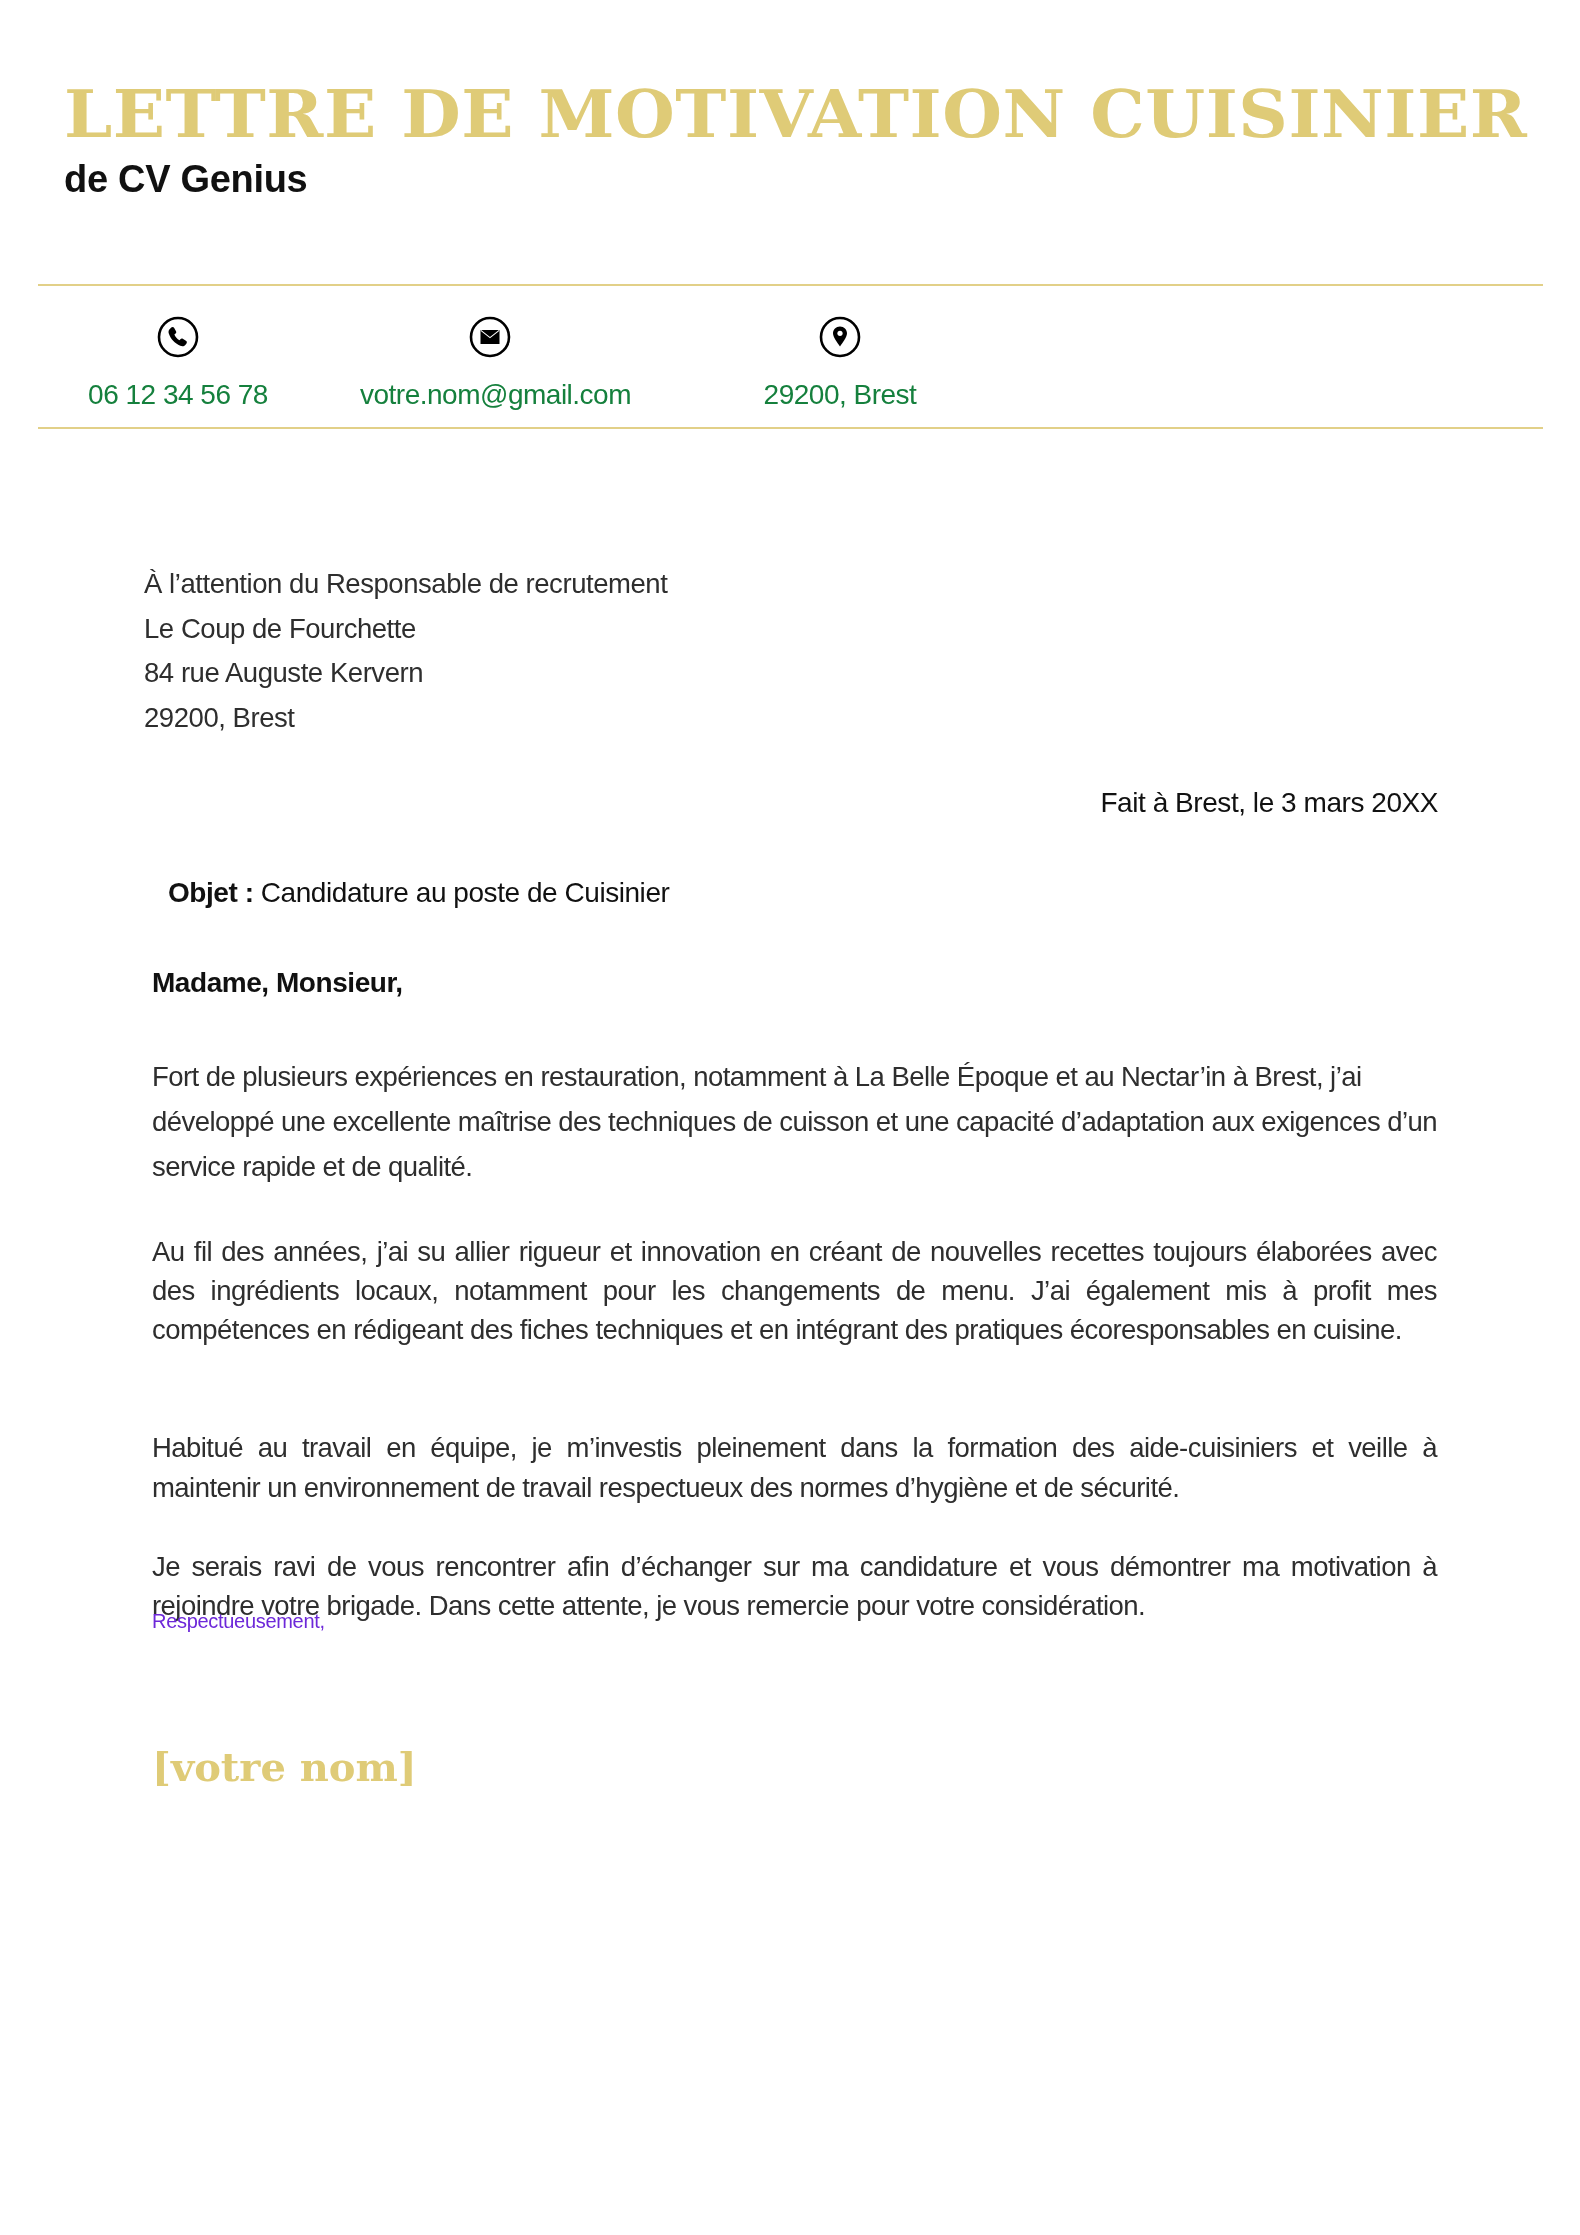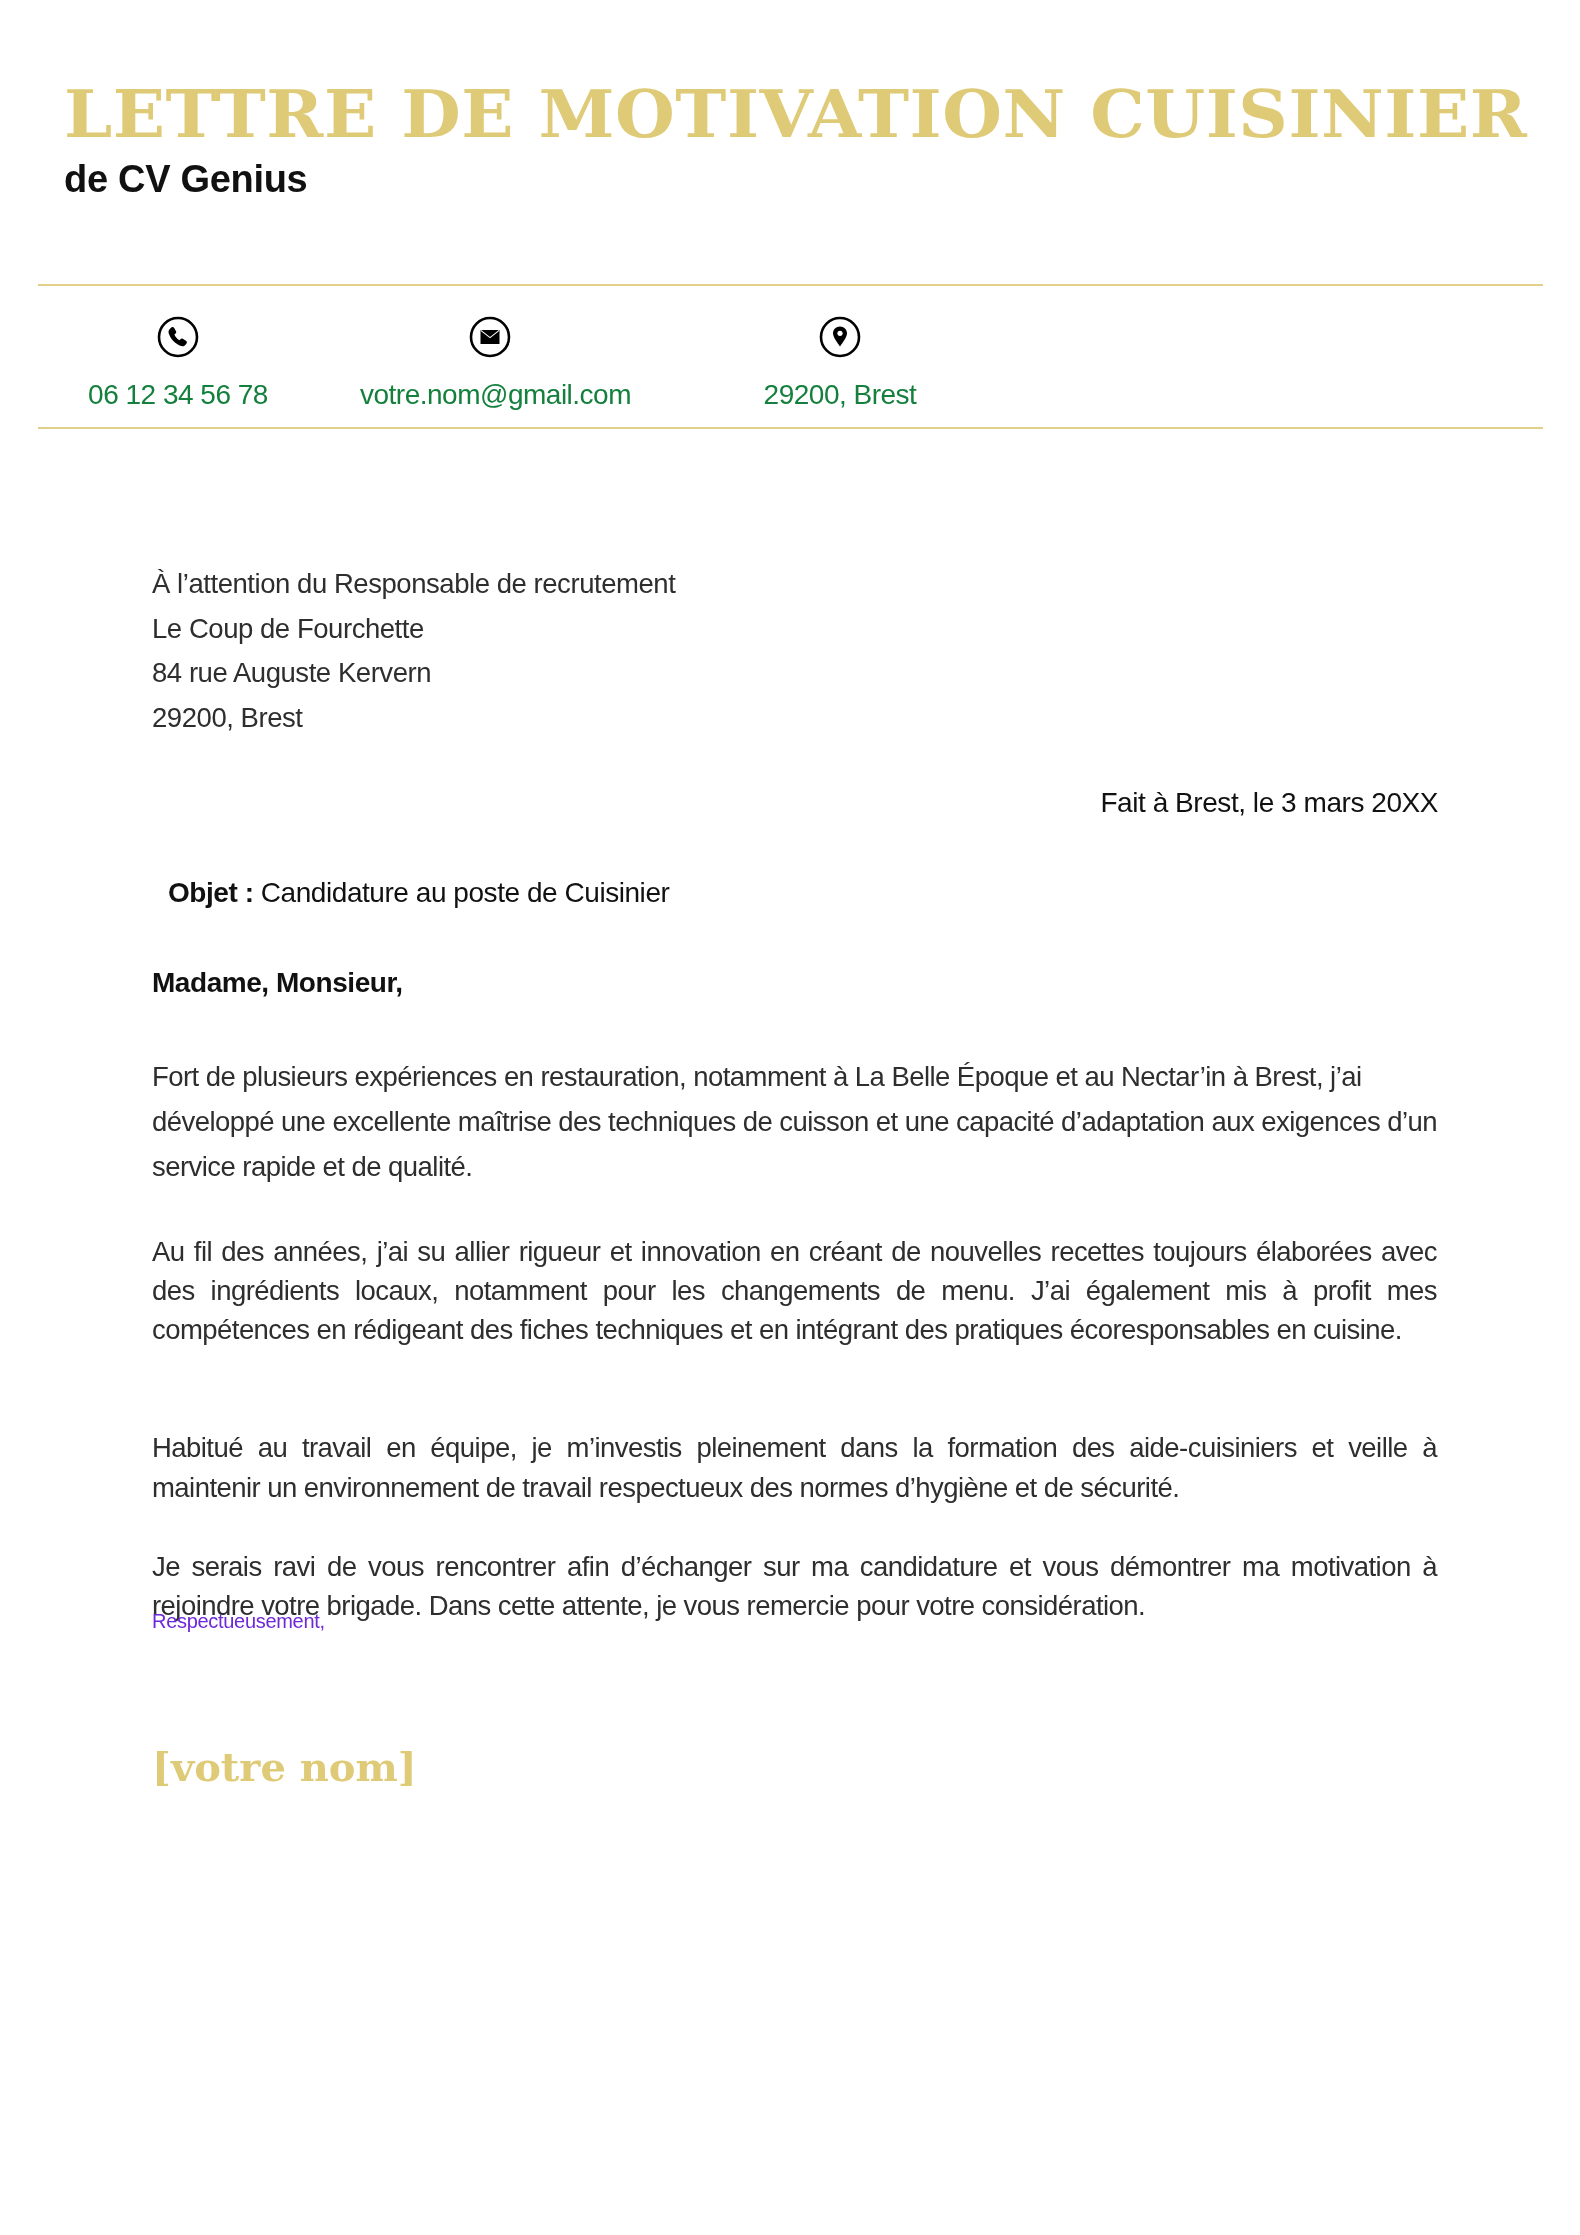--- a/index.html
+++ b/index.html
@@ -13,21 +13,21 @@
   .rule.top { top: 284px; }
   .rule.bottom { top: 427px; }
 
   .contact { position: absolute; top: 316px; width: 260px; text-align: center; }
   .contact .icon { width: 42px; height: 42px; margin: 0 auto; display: block; }
   .contact .txt { display: block; margin-top: 20px; font-size: 28px; line-height: 34px; color: #15803d; letter-spacing: -0.5px; }
   .c-phone { left: 48px; }
   .c-email { left: 360px; }
   .c-addr { left: 710px; }
 
-  .recipient { left: 152px; top: 562px; font-size: 27.5px; line-height: 44.6px; color: #2e2e2e; letter-spacing: -0.45px; }
+  .recipient { left: 144px; top: 562px; font-size: 27.5px; line-height: 44.6px; color: #2e2e2e; letter-spacing: -0.45px; }
   .recipient div { white-space: nowrap; }
 
   .date { right: 142px; top: 786px; font-size: 28px; line-height: 34px; color: #111; letter-spacing: -0.45px; }
 
   .subject { left: 168px; top: 876px; font-size: 28px; line-height: 34px; color: #111; letter-spacing: -0.45px; }
   .subject b { font-weight: bold; }
 
   .salutation { left: 152px; top: 966px; font-size: 28px; line-height: 34px; color: #111; font-weight: bold; letter-spacing: -0.45px; }
 
   .para { position: absolute; left: 152px; width: 1285px; font-size: 27.5px; color: #2e2e2e; letter-spacing: -0.55px; }

